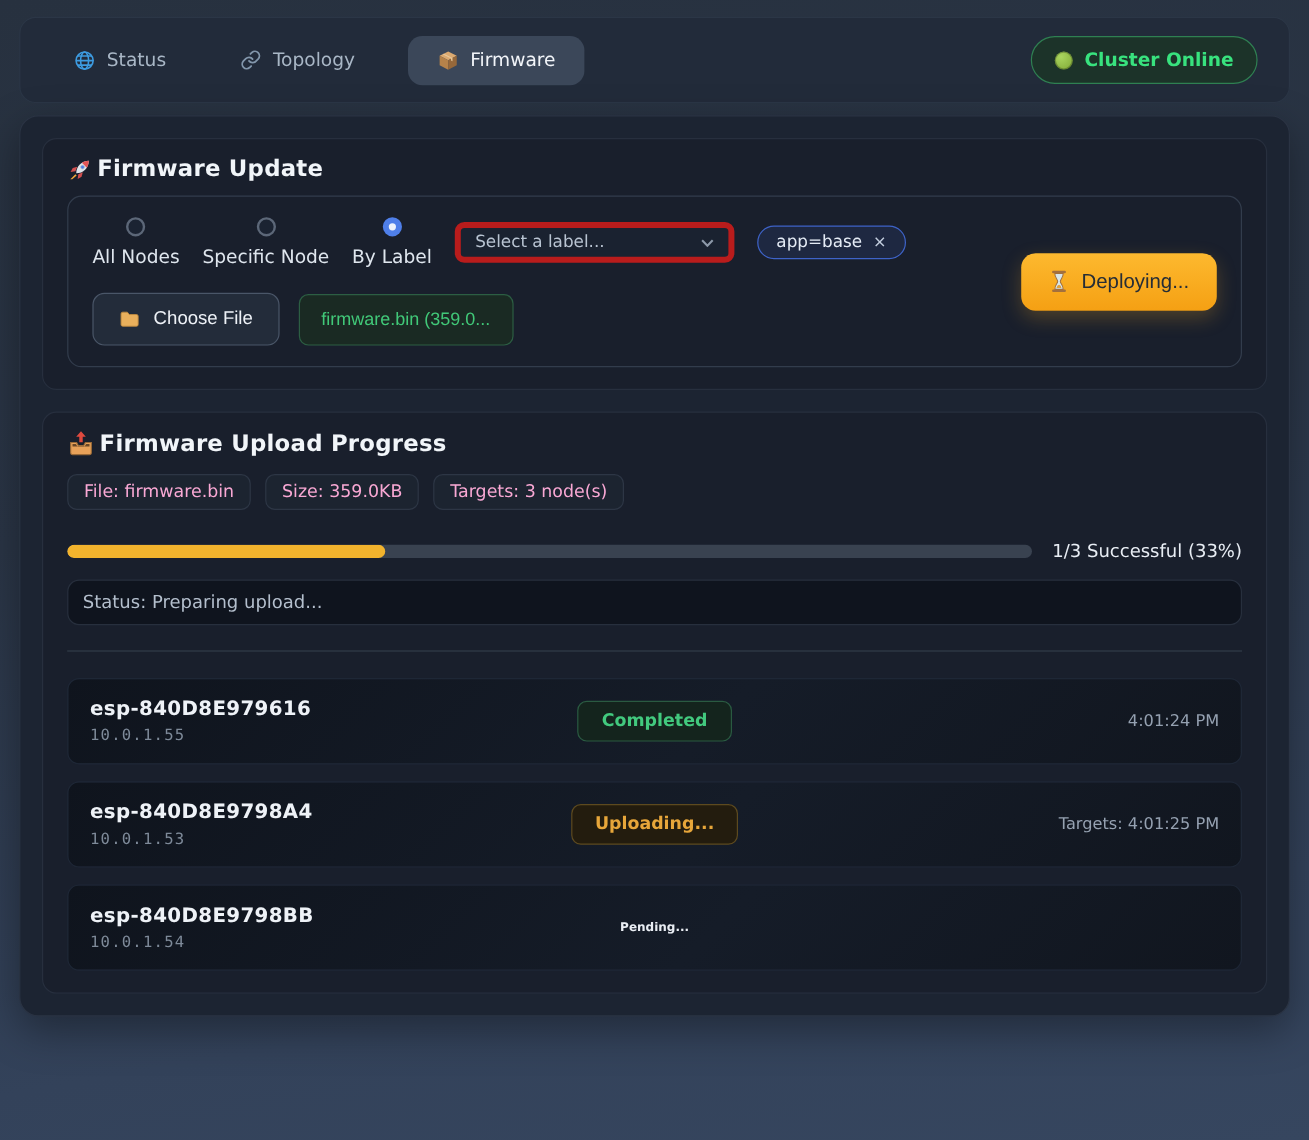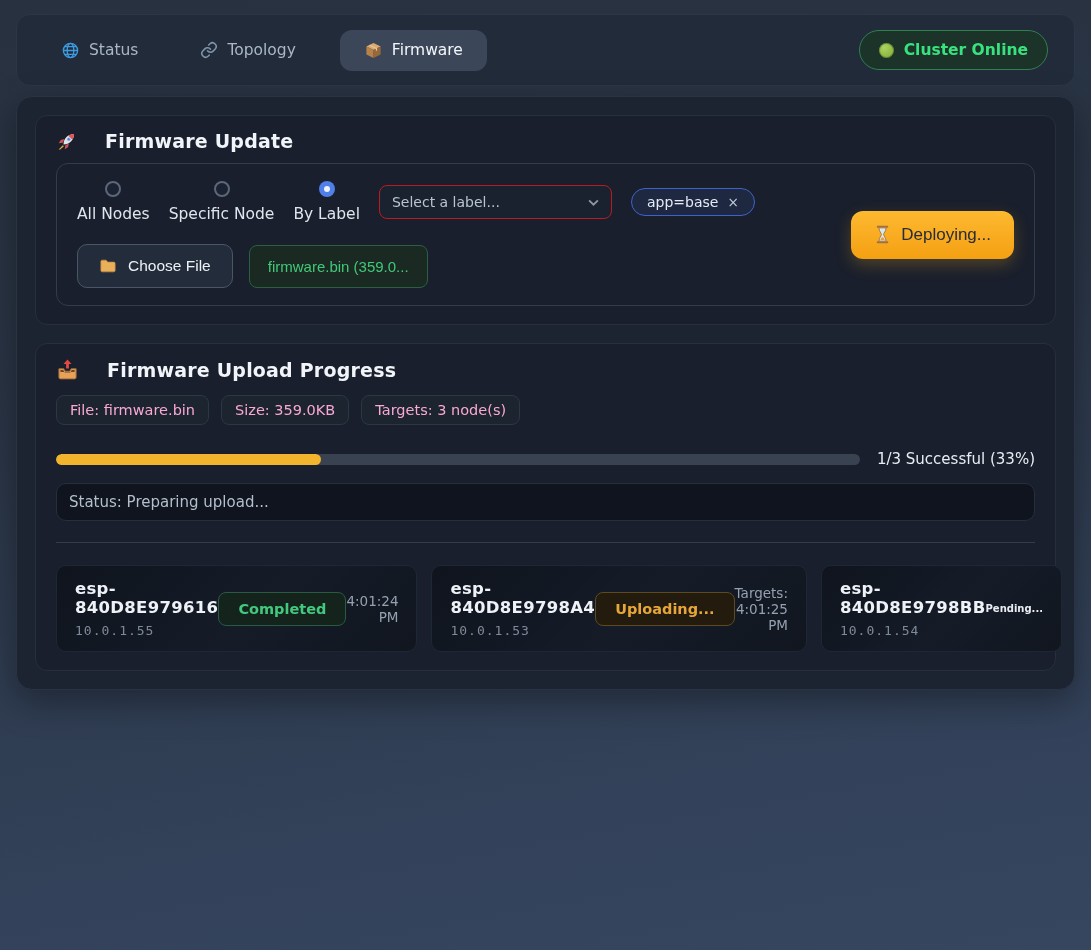--- a/index.html
+++ b/index.html
@@ -39,21 +39,21 @@
     margin:10px 16px 0; border-radius:16px;
     background:#1c2432; border:1px solid #2a3343;
     padding:18px; box-shadow:0 12px 34px rgba(0,0,0,.35);
   }
   .card {
     background:#191f2c; border:1px solid #272f3e; border-radius:12px;
     padding:14px 20px 18px;
   }
   .card + .card { margin-top:18px; }
   .card-title {
-    display:flex; align-items:center; gap:28px;
+    display:flex; align-items:center; gap:4px;
     font-size:19px; font-weight:bold; color:#f1f5f9; letter-spacing:.2px;
   }
 
   
   .form-panel {
     margin-top:11px; border:1px solid #323c4c; border-radius:12px;
     padding:17px 20px; display:flex; align-items:center; gap:20px;
   }
   .form-left { flex:1; display:flex; flex-direction:column; gap:21px; }
   .mode-row { display:flex; align-items:center; gap:19px; }
@@ -64,21 +64,21 @@
     border:2px solid #5c6778; background:#1b2332; flex:0 0 auto;
   }
   .radio.checked {
     border:none; background:#4f7fe9; position:relative;
   }
   .radio.checked::after {
     content:""; position:absolute; left:5px; top:5px; width:6px; height:6px;
     border-radius:50%; background:#eef3fb;
   }
   .label-select {
-    width:233px; height:34px; background:#1a2230; border:1px solid #b91c1c;
+    width:233px; height:34px; background:#1a2230; border:5px solid #b91c1c;
     border-radius:8px; padding:0 12px; display:flex; align-items:center;
     justify-content:space-between; color:#b9c4d2; font-size:14px; cursor:pointer;
   }
   .label-tag {
     display:flex; align-items:center; gap:9px;
     padding:5px 15px; border-radius:16px;
     border:1px solid #3e63c8; background:rgba(62,99,200,.14);
     color:#e4ebf5; font-size:14px;
   }
   .tag-x { color:#c3cede; font-size:13.5px; cursor:pointer; }
@@ -110,21 +110,21 @@
   .progress-track {
     flex:1; height:11px; background:#394250; border-radius:6px; overflow:hidden;
   }
   .progress-fill { height:100%; background:#f2b32d; border-radius:6px; }
   .progress-label { color:#e8edf4; font-size:15px; white-space:nowrap; }
   .status-box {
     margin-top:15px; background:#0f141e; border:1px solid #272f3d;
     border-radius:10px; padding:9px 12px; color:#b4bfcd; font-size:15px;
   }
   .divider { margin-top:21px; height:1px; background:#333c4a; }
-  .node-list { margin-top:22px; display:flex; flex-direction:row; gap:14px; }
+  .node-list { margin-top:22px; display:flex; flex-direction:column; gap:14px; }
   .node-row {
     display:grid; grid-template-columns:1fr auto 1fr; align-items:center;
     background:linear-gradient(135deg,#0f141d 0%,#151c28 55%,#11161f 100%);
     border:1px solid #1e2736; border-radius:10px; padding:13px 18px; min-height:72px;
   }
   .node-name { font-size:16.5px; font-weight:bold; color:#eef2f7; letter-spacing:.3px; }
   .node-ip {
     margin-top:6px; font-family:"DejaVu Sans Mono","Liberation Mono",monospace;
     font-size:13px; color:#7e8a99; letter-spacing:1px;
   }

